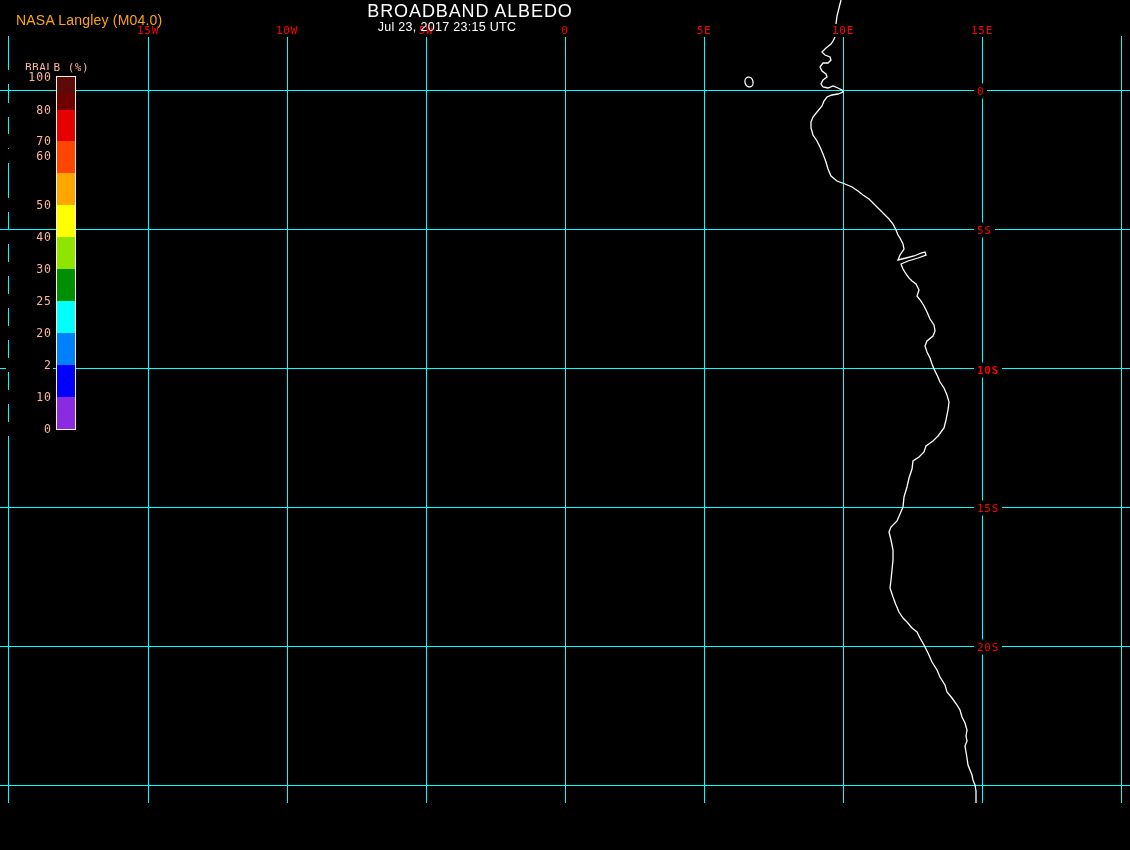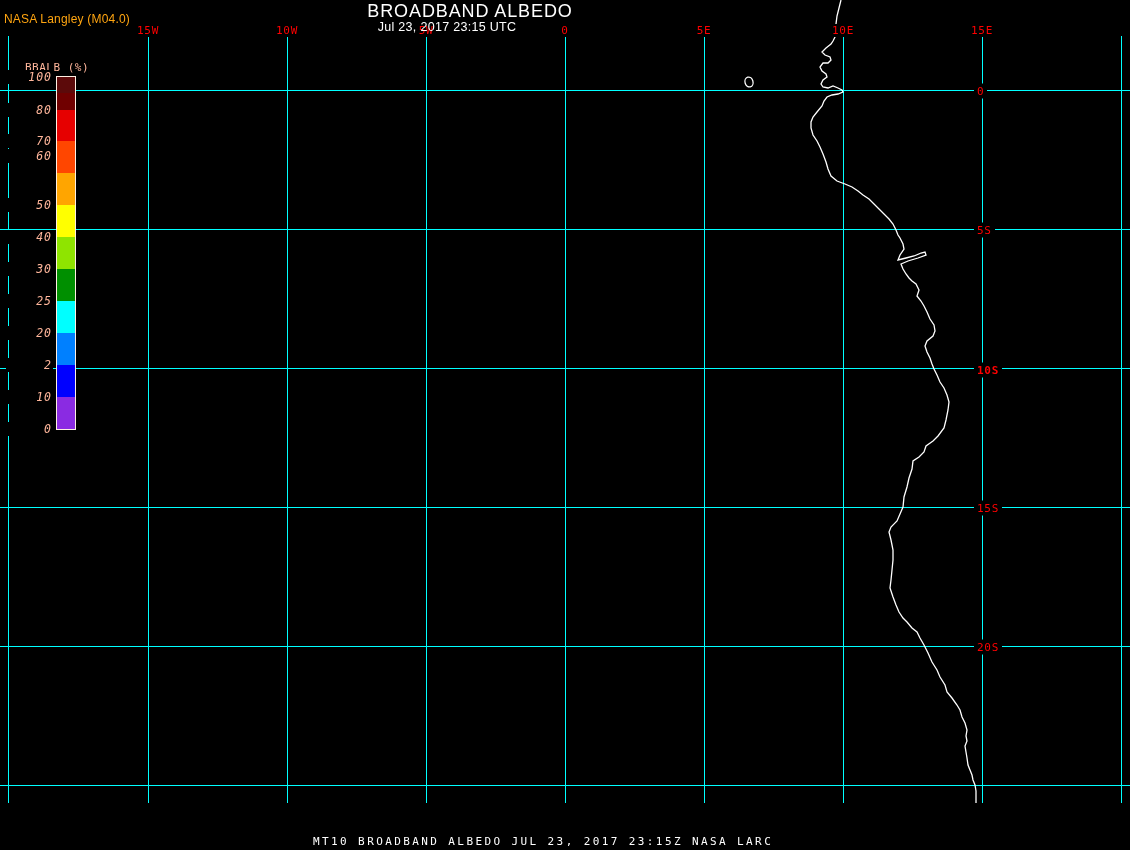--- a/index.html
+++ b/index.html
@@ -1,33 +1,33 @@
 <!DOCTYPE html>
 <html><head>
 <meta charset="utf-8">
 <style>
   html,body{margin:0;padding:0;background:#000;}
   #screen{position:relative;width:1130px;height:850px;background:#000;overflow:hidden;
           font-family:"DejaVu Sans Mono", monospace;}
   svg{position:absolute;left:0;top:0;z-index:1;}
-  .credit{position:absolute;left:4px;top:12px;z-index:4;color:#FFA510;
-          font-family:"Liberation Sans", sans-serif;font-size:12px;letter-spacing:.2px;}
+  .credit{position:absolute;left:16px;top:12px;z-index:4;color:#FFA510;
+          font-family:"Liberation Sans", sans-serif;font-size:14px;letter-spacing:.2px;}
   .title{position:absolute;left:470px;top:1px;transform:translateX(-50%);z-index:4;color:#FFF;
          font-family:"Liberation Sans", sans-serif;font-size:18px;letter-spacing:.9px;white-space:nowrap;}
   .subtitle{position:absolute;left:447px;top:20px;transform:translateX(-50%);z-index:4;color:#FFF;
          font-family:"Liberation Sans", sans-serif;font-size:12.5px;letter-spacing:.3px;white-space:nowrap;text-align:right;}
   .lon-label{position:absolute;top:24px;transform:translateX(-50%);z-index:3;color:#FF0000;
          font-size:11px;letter-spacing:.7px;background:#000;padding:0 1px;white-space:nowrap;}
   .lat-label{position:absolute;left:974px;transform:translateY(-50%);z-index:3;color:#FF0000;
          font-size:11px;letter-spacing:.7px;background:#000;padding:1px 3px;white-space:nowrap;}
   .cb-label{position:absolute;left:10px;top:61px;z-index:3;color:#FFB69B;font-size:11px;letter-spacing:.5px;background:#000;padding:0 15px;}
   .cb-bar{position:absolute;left:56px;top:76px;width:18px;border:1px solid #FFEFE2;z-index:3;background:#000;}
   .cb-seg{width:18px;}
   .cb-tick{position:absolute;left:6px;width:46px;text-align:right;transform:translateY(-50%);
-           z-index:3;color:#FFB69B;font-size:11.5px;letter-spacing:1px;background:#000;padding:0 1px 0 0;font-style:italic;}
+           z-index:3;color:#FFB69B;font-size:11.5px;letter-spacing:1px;background:#000;padding:0 1px 0 0;}
   .footer{position:absolute;left:313px;top:835px;z-index:4;color:#FFF;
           font-size:11px;letter-spacing:2.4px;white-space:nowrap;}
 </style>
 </head>
 <body>
 
 <div id="screen">
   <svg id="map-svg" width="1130" height="850">
       <line x1="0" y1="90.5" x2="1130" y2="90.5" stroke="#00FFFF" stroke-width="1" shape-rendering="crispEdges"></line>
       <line x1="0" y1="229.5" x2="1130" y2="229.5" stroke="#00FFFF" stroke-width="1" shape-rendering="crispEdges"></line>
@@ -92,14 +92,13 @@
       <div class="cb-tick" style="top: 205px;">50</div>
       <div class="cb-tick" style="top: 237px;">40</div>
       <div class="cb-tick" style="top: 269px;">30</div>
       <div class="cb-tick" style="top: 301px;">25</div>
       <div class="cb-tick" style="top: 333px;">20</div>
       <div class="cb-tick" style="top: 365px;">2</div>
       <div class="cb-tick" style="top: 397px;">10</div>
       <div class="cb-tick" style="top: 429px;">0</div>
     </div>
 
-  <div class="footer">MT10  BROADBAND ALBEDO   JUL 23, 2017 23:15Z   NASA LARC</div>
 </div>
 
 </body></html>

